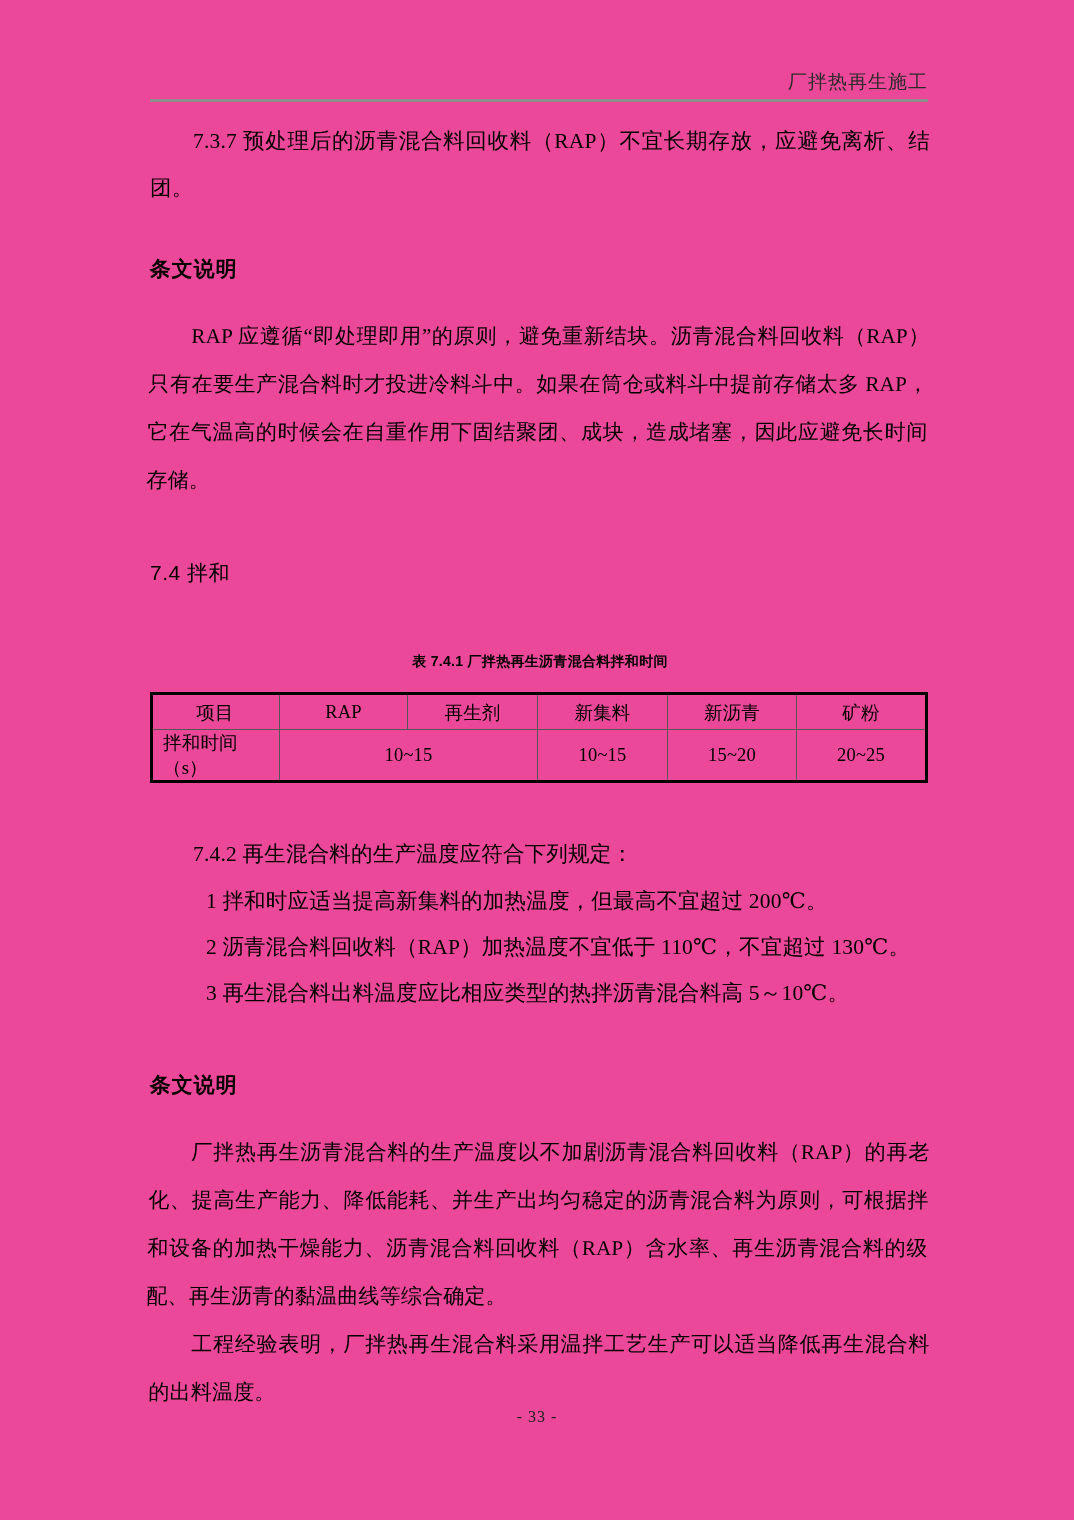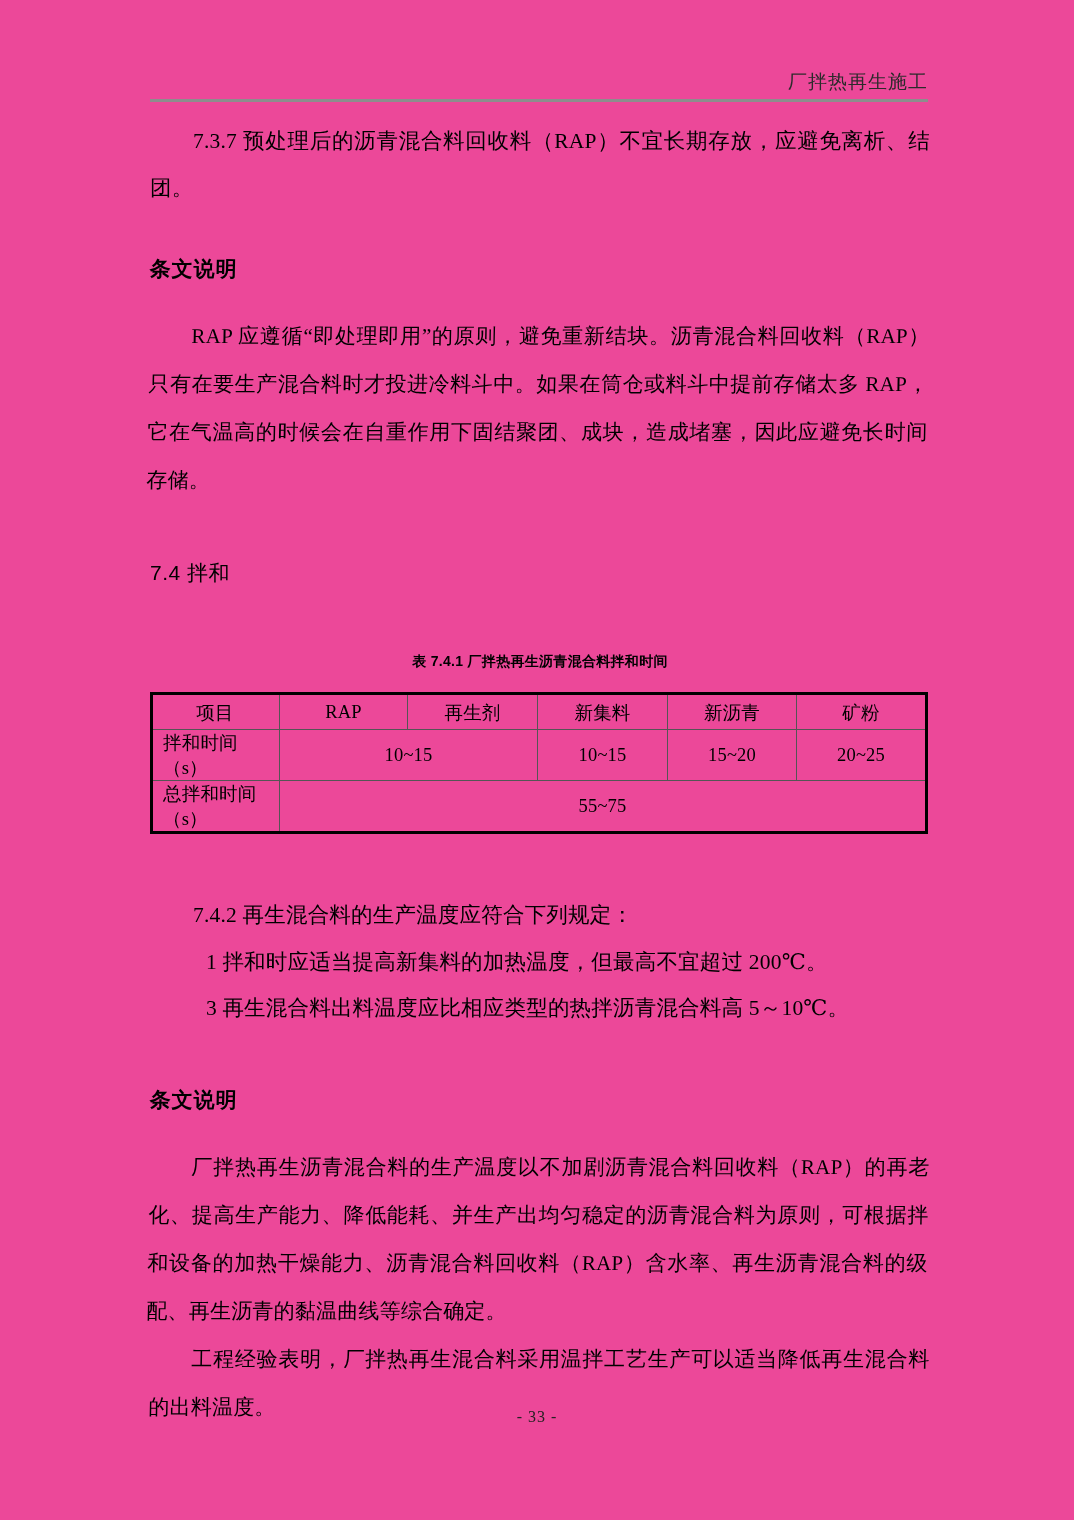--- a/index.html
+++ b/index.html
@@ -117,21 +117,21 @@
     font-size: 14px;
     font-weight: bold;
     text-align: center;
     line-height: 30px;
     margin: 16px;
     letter-spacing: 0.3px;
   }
   table.mix-table {
     border-collapse: collapse;
     width: 775px;
-    margin: 6px 0 18px 0;
+    margin: 6px 0 8px 0;
     table-layout: fixed;
     border: 3px solid #000;
   }
   table.mix-table td {
     border: 1px solid #555;
     font-family: "Liberation Serif", "DejaVu Serif", serif;
     font-size: 18.5px;
     text-align: center;
     height: 34px;
     padding: 0 2px;
@@ -216,32 +216,29 @@
           <td>新沥青</td>
           <td>矿粉</td>
         </tr>
         <tr>
           <td class="rowlabel">拌和时间（s）</td>
           <td colspan="2">10~15</td>
           <td>10~15</td>
           <td>15~20</td>
           <td>20~25</td>
         </tr>
-        <tr>
-          <td class="rowlabel">总拌和时间（s）</td>
-          <td colspan="5">55~75</td>
-        </tr>
       </tbody>
     </table>
 
     <div class="spacer-md"></div>
 
     <p class="clause">7.4.2 再生混合料的生产温度应符合下列规定：</p>
 
     <p class="subitem">1 拌和时应适当提高新集料的加热温度，但最高不宜超过 200℃。</p>
+    <p class="subitem">2 沥青混合料回收料（RAP）加热温度不宜低于 110℃，不宜超过 130℃。</p>
     <p class="subitem">3 再生混合料出料温度应比相应类型的热拌沥青混合料高 5～10℃。</p>
 
     <div class="spacer-lg"></div>
 
     <h3 class="explain-heading">条文说明</h3>
 
     <div class="spacer-sm"></div>
 
     <p class="explain">厂拌热再生沥青混合料的生产温度以不加剧沥青混合料回收料（RAP）的再老化、提高生产能力、降低能耗、并生产出均匀稳定的沥青混合料为原则，可根据拌和设备的加热干燥能力、沥青混合料回收料（RAP）含水率、再生沥青混合料的级配、再生沥青的黏温曲线等综合确定。</p>
     <p class="explain">工程经验表明，厂拌热再生混合料采用温拌工艺生产可以适当降低再生混合料的出料温度。</p>

